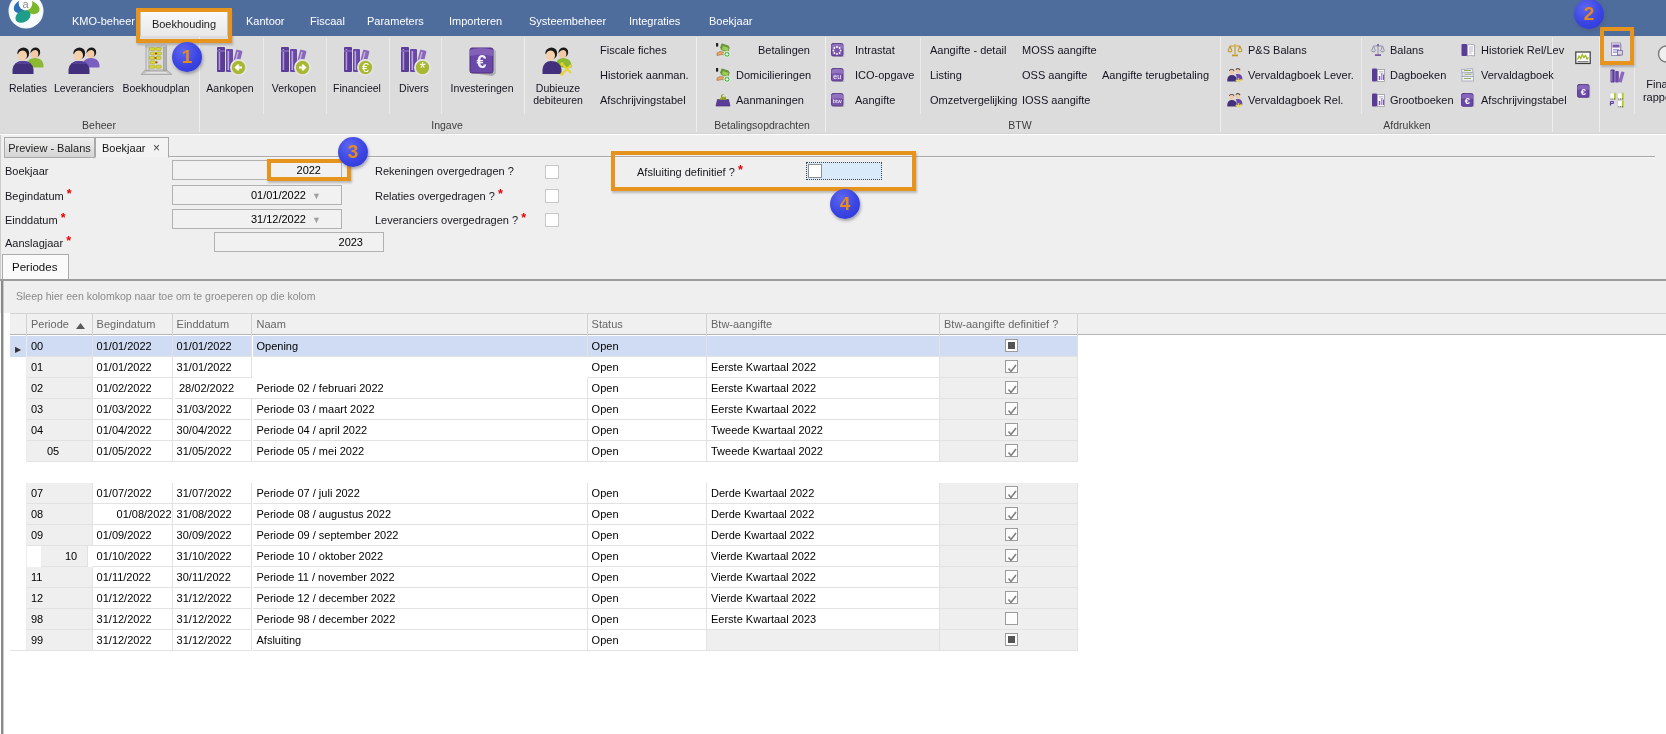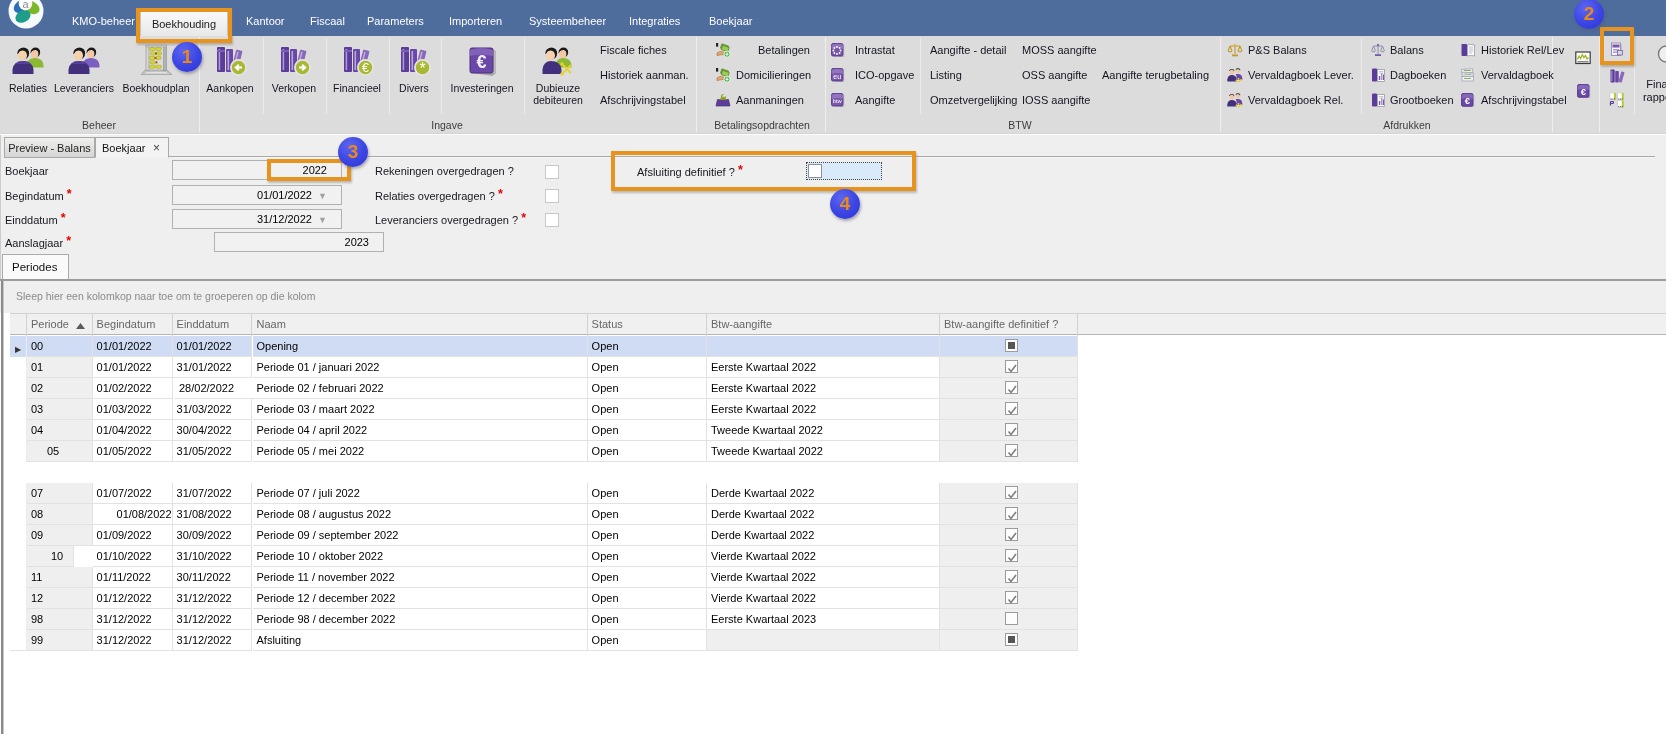--- a/index.html
+++ b/index.html
@@ -29,21 +29,21 @@
 #tabbar { position:absolute; left:0; top:135px; width:1666px; height:23px; background:#f0efef; border-left:1px solid #cccccc; }
 .dtab { position:absolute; top:2px; height:21px; font-size:11px; line-height:20px; border:1px solid #a9a9a9; }
 #dtab1 { left:3px; width:91px; background:linear-gradient(#efefee,#d6d5d5); color:#222; text-align:center; }
 #dtab2 { left:94px; width:74px; background:#f4f3f3; border-bottom:1px solid #f1f0f0; color:#111; padding-left:6px; }
 
 
 #formpane { position:absolute; left:0; top:158px; width:1666px; height:124px; background:#f0efef; border-left:1px solid #cccccc; }
 .flabel { position:absolute; left:4px; font-size:11px; color:#16161e; height:14px; line-height:14px; }
 .req { color:#e50000; font-size:12.5px; font-weight:bold; position:relative; top:-2px; }
 .ffield { position:absolute; left:171px; width:170px; height:20px; background:#f2f1f1;
-  border:1px solid #b2b1b1; font-size:11px; color:#000; text-align:right; line-height:18px; padding-right:14px; }
+  border:1px solid #b2b1b1; font-size:11px; color:#000; text-align:right; line-height:18px; padding-right:20px; }
 .midlabel { position:absolute; left:374px; font-size:11px; color:#16161e; }
 .mcheck { position:absolute; left:544px; width:14px; height:14px; background:#fff; border:1px solid #c9c8c8; }
 .hline157 { position:absolute; left:169px; top:156px; width:1486px; height:2px; background:#aaa9a9; border-bottom:1px solid #f6f6f6; }
 
 
 #periodestab { position:absolute; left:2px; top:254px; width:67px; height:25px; background:#fbfafa;
   border:1px solid #ababab; border-bottom:none; font-size:11.5px; color:#111; line-height:25px; padding-left:9px; }
 
 
 #gridwrap { position:absolute; left:0; top:279px; width:1666px; height:455px; background:#fff; border-top:2px solid #9b9b9b; }
@@ -485,21 +485,20 @@
           <div class="cb" style="left: 65px; top: 3px;">
             <div style="position:absolute;left:2px;top:2px;width:7px;height:7px;background:#555;"></div>
           </div>
         </div>
       </div>
       <div class="grow" style="top: 357px;">
         <div class="gcell" style="left: 0px; width: 17px; border-bottom: none; border-right: 1px solid rgb(236, 236, 236);"></div>
         <div class="gcell gray" style="left: 17px; width: 65.6px;">01</div>
         <div class="gcell" style="left: 82.6px; width: 80px;">01/01/2022</div>
         <div class="gcell" style="left: 162.6px; width: 79.9px;">31/01/2022</div>
-        <div class="gcell" style="left: 242.5px; width: 335.1px;">Periode 01 / januari 2022</div>
         <div class="gcell" style="left: 577.6px; width: 119.4px;">Open</div>
         <div class="gcell" style="left: 697px; width: 233px;">Eerste Kwartaal 2022</div>
         <div class="gcell gray" style="left: 930px; width: 138px;">
           <div class="cb" style="left: 65px; top: 3px;"><svg width="13" height="13" viewBox="0 0 13 13">
               <path d="M2.5 6.5 l2.5 3 l5 -6.5" stroke="#808080" stroke-width="1.6" fill="none"></path>
             </svg></div>
         </div>
       </div>
       <div class="grow" style="top: 378px;">
         <div class="gcell" style="left: 0px; width: 17px; border-bottom: none; border-right: 1px solid rgb(236, 236, 236);"></div>
@@ -608,21 +607,21 @@
         <div class="gcell" style="left: 577.6px; width: 119.4px;">Open</div>
         <div class="gcell" style="left: 697px; width: 233px;">Derde Kwartaal 2022</div>
         <div class="gcell gray" style="left: 930px; width: 138px;">
           <div class="cb" style="left: 65px; top: 3px;"><svg width="13" height="13" viewBox="0 0 13 13">
               <path d="M2.5 6.5 l2.5 3 l5 -6.5" stroke="#808080" stroke-width="1.6" fill="none"></path>
             </svg></div>
         </div>
       </div>
       <div class="grow" style="top: 546px;">
         <div class="gcell" style="left: 0px; width: 17px; border-bottom: none; border-right: 1px solid rgb(236, 236, 236);"></div>
-        <div class="gcell gray" style="left: 17px; width: 47px; padding-left: 24px;">10</div>
+        <div class="gcell gray" style="left: 31px; width: 47px; padding-left: 24px;">10</div>
         <div class="gcell" style="left: 82.6px; width: 80px;">01/10/2022</div>
         <div class="gcell" style="left: 162.6px; width: 79.9px;">31/10/2022</div>
         <div class="gcell" style="left: 242.5px; width: 335.1px;">Periode 10 / oktober 2022</div>
         <div class="gcell" style="left: 577.6px; width: 119.4px;">Open</div>
         <div class="gcell" style="left: 697px; width: 233px;">Vierde Kwartaal 2022</div>
         <div class="gcell gray" style="left: 930px; width: 138px;">
           <div class="cb" style="left: 65px; top: 3px;"><svg width="13" height="13" viewBox="0 0 13 13">
               <path d="M2.5 6.5 l2.5 3 l5 -6.5" stroke="#808080" stroke-width="1.6" fill="none"></path>
             </svg></div>
         </div>

